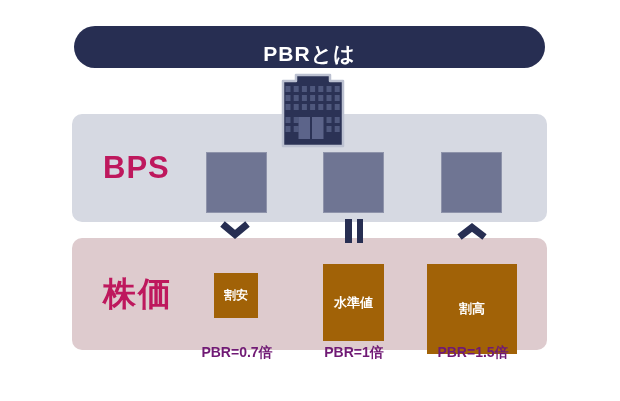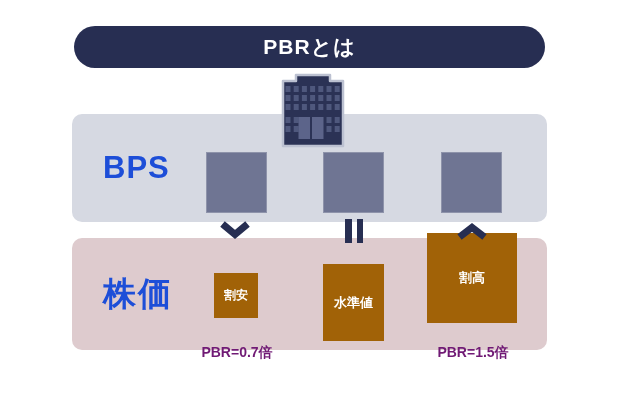--- a/index.html
+++ b/index.html
@@ -3,32 +3,32 @@
 <meta charset="utf-8">
 <style>
   html,body{margin:0;padding:0;background:#ffffff;}
   #canvas{
     position:relative;width:620px;height:401px;background:#ffffff;overflow:hidden;
     font-family:"Liberation Sans","DejaVu Sans",sans-serif;
   }
   
   .title-pill{
     position:absolute;left:74px;top:26px;width:471px;height:42px;
-    background:#272e52;border-radius:21px;display:flex;align-items:center;justify-content:center;
+    background:#272e52;border-radius:21px;display:flex;align-items:flex-end;justify-content:center;
   }
   .title-pill span{color:#ffffff;font-size:21px;font-weight:bold;letter-spacing:1px;}
   
   .building{position:absolute;left:279px;top:72px;width:68px;height:76px;z-index:3;}
   
   .band{position:absolute;left:72px;width:475px;border-radius:10px;}
   .band-bps{top:114px;height:108px;background:#d6d9e2;z-index:1;}
   .band-price{top:238px;height:112px;background:#decbce;z-index:1;}
   .band-label{
     position:absolute;left:31px;top:0;height:100%;display:flex;align-items:center;
-    color:#1d4ed8;font-weight:bold;z-index:2;
+    color:#be185d;font-weight:bold;z-index:2;
   }
   .band-bps .band-label{font-size:31px;letter-spacing:1px;}
   .band-price .band-label{font-size:33px;letter-spacing:2px;}
   
   .bps-square{
     position:absolute;top:152px;width:61px;height:61px;background:#6f7593;z-index:2;
     box-shadow:inset 0 0 0 1px rgba(255,255,255,0.22);
   }
   .bps-sq-1{left:206px;} .bps-sq-2{left:323px;} .bps-sq-3{left:441px;}
   
@@ -39,21 +39,21 @@
   .rel-equal .bar{width:6.5px;height:24px;background:#272e52;}
   
   .price-square{
     position:absolute;background:#a16207;z-index:2;display:flex;align-items:center;justify-content:center;
   }
   .price-square span{color:#ffffff;font-weight:bold;}
   .price-sq-1{left:214px;top:273px;width:44px;height:45px;}
   .price-sq-1 span{font-size:12px;}
   .price-sq-2{left:323px;top:264px;width:61px;height:77px;}
   .price-sq-2 span{font-size:13px;}
-  .price-sq-3{left:427px;top:233px;width:90px;height:90px;}
+  .price-sq-3{left:427px;top:264px;width:90px;height:90px;}
   .price-sq-3 span{font-size:13px;}
   
   .pbr-label{
     position:absolute;top:344px;transform:translateX(-50%);z-index:2;
     color:#701a75;font-size:14px;font-weight:bold;white-space:nowrap;
   }
   .pbr-label-1{left:237px;} .pbr-label-2{left:354px;} .pbr-label-3{left:473px;}
 </style>
 </head>
 <body>
@@ -131,15 +131,16 @@
     <span>割安</span>
   </div>
   <div class="price-square price-sq-2">
     <span>水準値</span>
   </div>
   <div class="price-square price-sq-3">
     <span>割高</span>
   </div>
 
   <div class="pbr-label pbr-label-1">PBR=0.7倍</div>
+  <div class="pbr-label pbr-label-2">PBR=1倍</div>
   <div class="pbr-label pbr-label-3">PBR=1.5倍</div>
 
 </div>
 
 </body></html>

